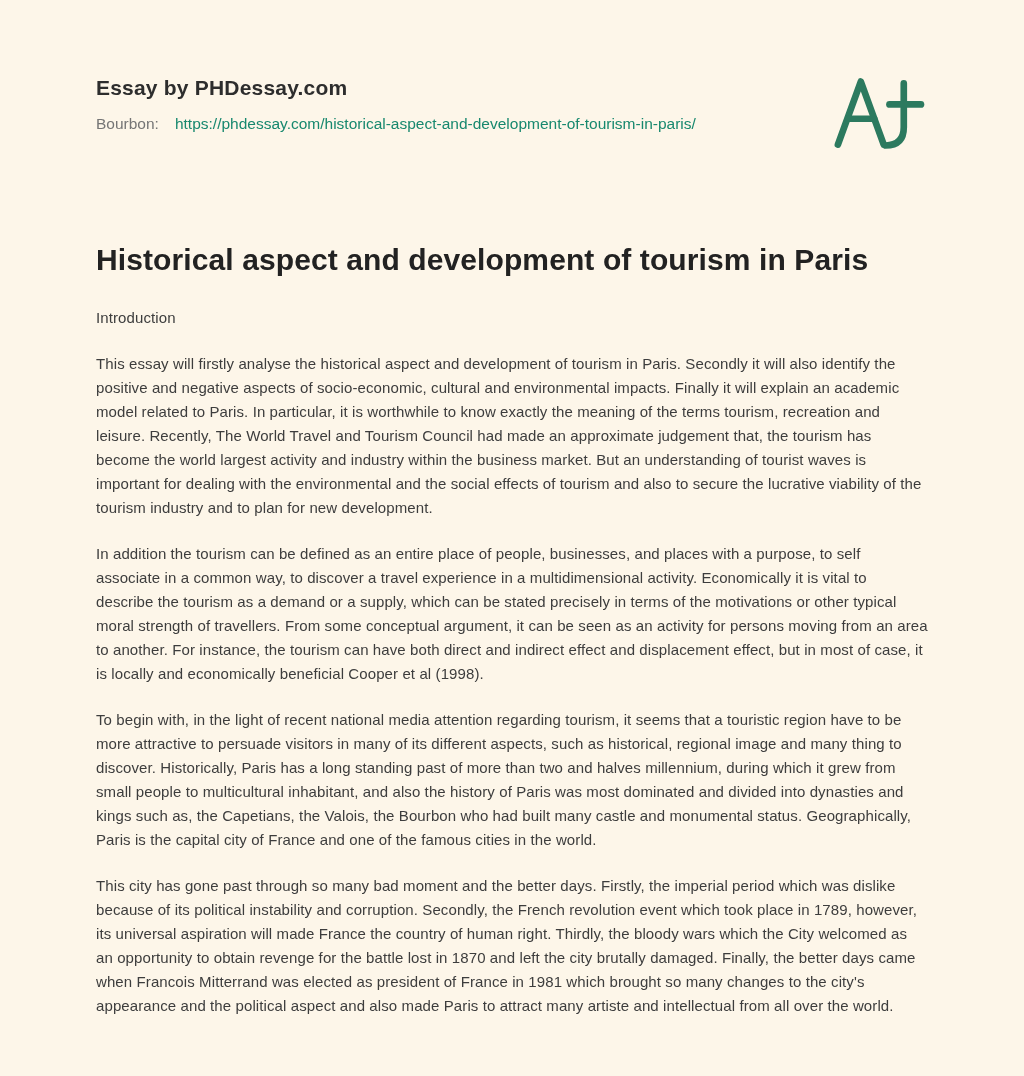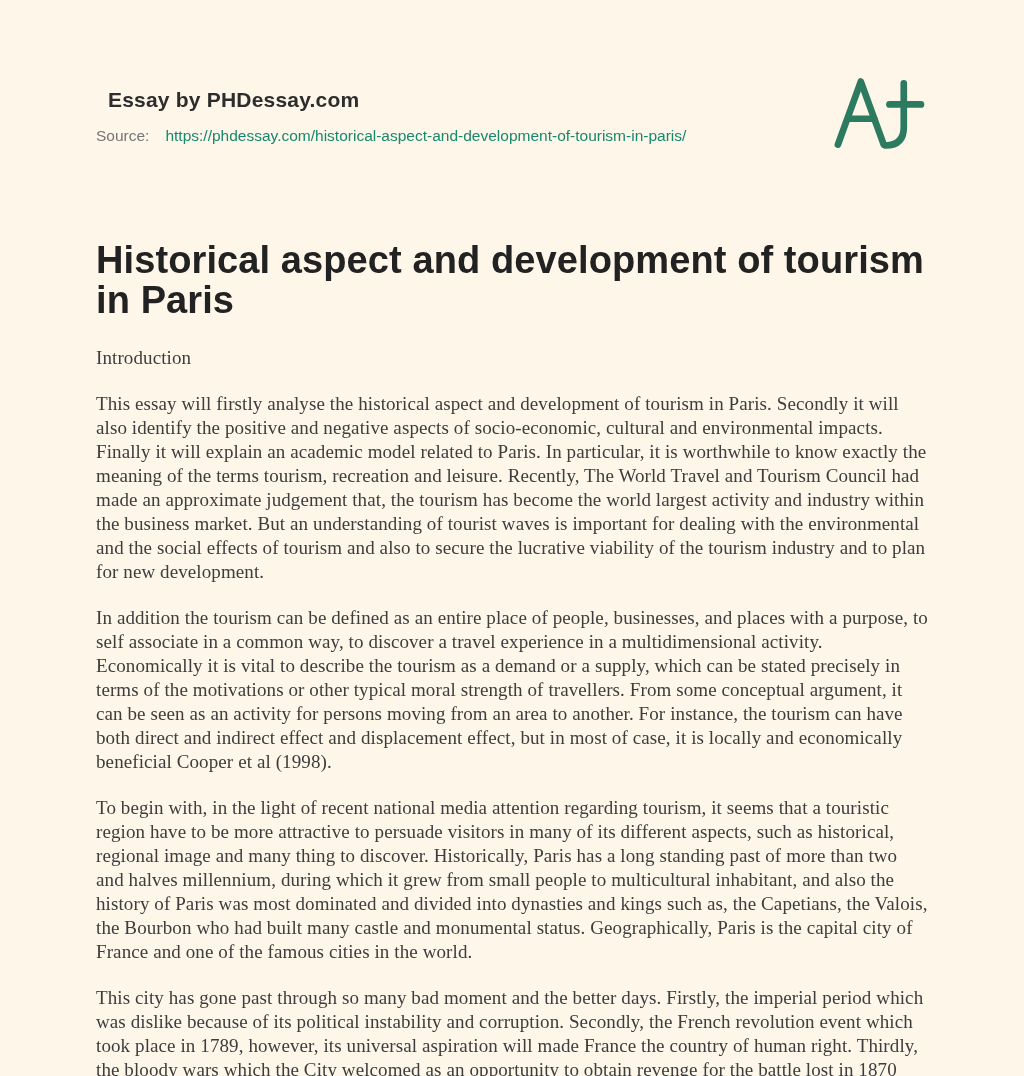--- a/index.html
+++ b/index.html
@@ -19,21 +19,21 @@
     min-height: 1076px;
     padding: 76px 96px 0 96px;
     background: #fdf6e9;
   }
   .header {
     display: flex;
     justify-content: space-between;
     align-items: flex-start;
   }
   .byline {
-    margin: 12px;
+    margin: 0;
     font-size: 21px;
     font-weight: 700;
     color: #2d2d2d;
     letter-spacing: 0.2px;
   }
   .source {
     margin: 15px 0 0 0;
     font-size: 15.5px;
     color: #757575;
   }
@@ -48,50 +48,49 @@
     margin-top: -4px;
     flex: 0 0 auto;
   }
   .logo svg {
     width: 100%;
     height: 100%;
     display: block;
   }
   .title {
     margin: 84px 0 0 0;
-    font-size: 38px;
+    font-size: 30px;
     line-height: 40px;
     font-weight: 700;
     color: #222222;
     letter-spacing: 0.1px;
   }
   .body-copy {
     margin-top: 26px;
   }
   .para {
     margin: 0 0 22px 0;
-    font-size: 19px;
+    font-size: 15px;
     line-height: 24px;
     color: #3d3d3d;
     letter-spacing: 0.1px;
-    font-family: Liberation Serif, serif;
   }
   .para:last-child {
     margin-bottom: 0;
   }
 </style>
 </head>
 <body>
 
 <div class="page">
 
   <header class="header">
     <div class="header-left">
       <h2 class="byline">Essay by PHDessay.com</h2>
-      <p class="source"><span>Source:</span><a class="source-link" href="#" title="https://phdessay.com/historical-aspect-and-development-of-tourism-in-paris/">https://phdessay.com/historical-aspect-and-development-of-tourism-in-paris/</a></p>
+      <p class="source"><span>Bourbon:</span><a class="source-link" href="#" title="https://phdessay.com/historical-aspect-and-development-of-tourism-in-paris/">https://phdessay.com/historical-aspect-and-development-of-tourism-in-paris/</a></p>
     </div>
 
     <div class="logo">
       <svg viewBox="0 0 100 88" fill="none" xmlns="http://www.w3.org/2000/svg" aria-hidden="true">
 
         <path d="M8 76 L32 10 L56 76" stroke="#2c7a5f" stroke-width="7" stroke-linecap="round" stroke-linejoin="round" fill="none"></path>
         <path d="M19 49 L46 49" stroke="#2c7a5f" stroke-width="7" stroke-linecap="round" fill="none"></path>
 
         <path d="M77 12 L77 58 Q77 77 58 77" stroke="#2c7a5f" stroke-width="7" stroke-linecap="round" fill="none"></path>
         <path d="M62 34 L95 34" stroke="#2c7a5f" stroke-width="7" stroke-linecap="round" fill="none"></path>

